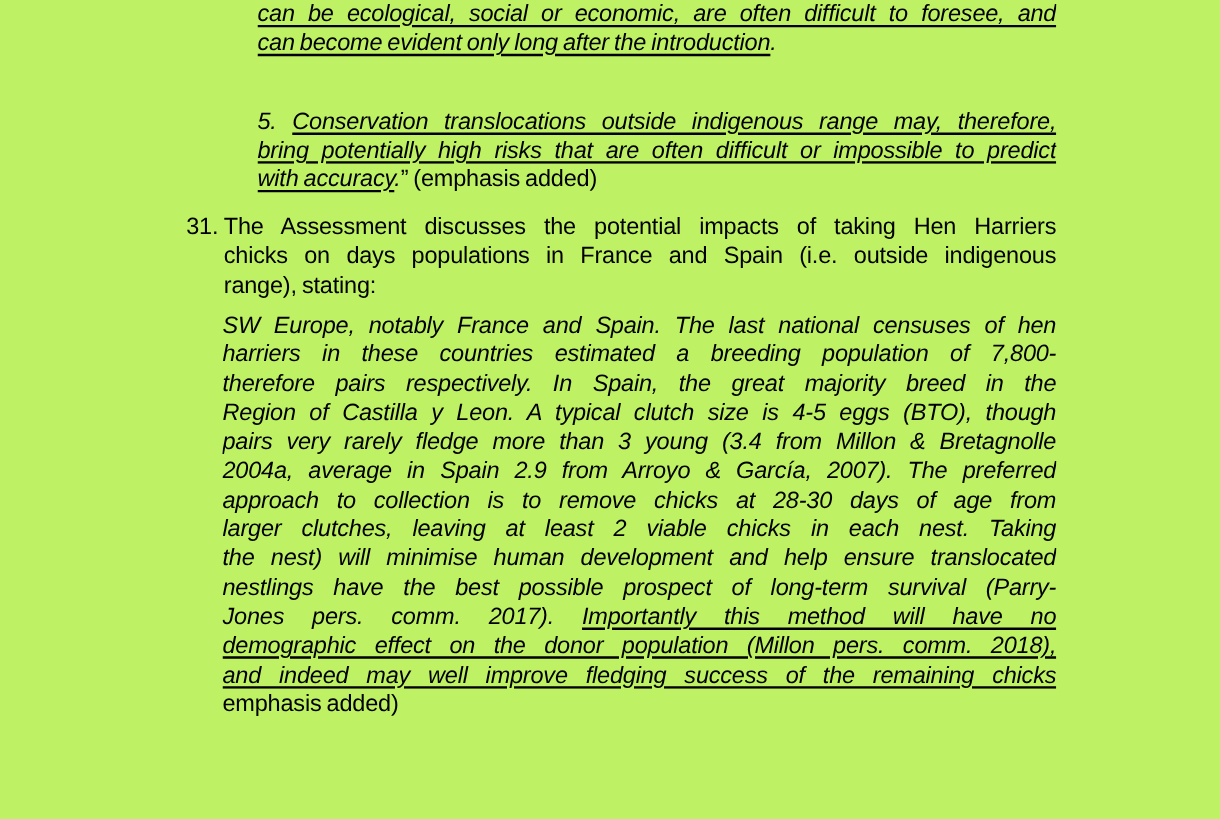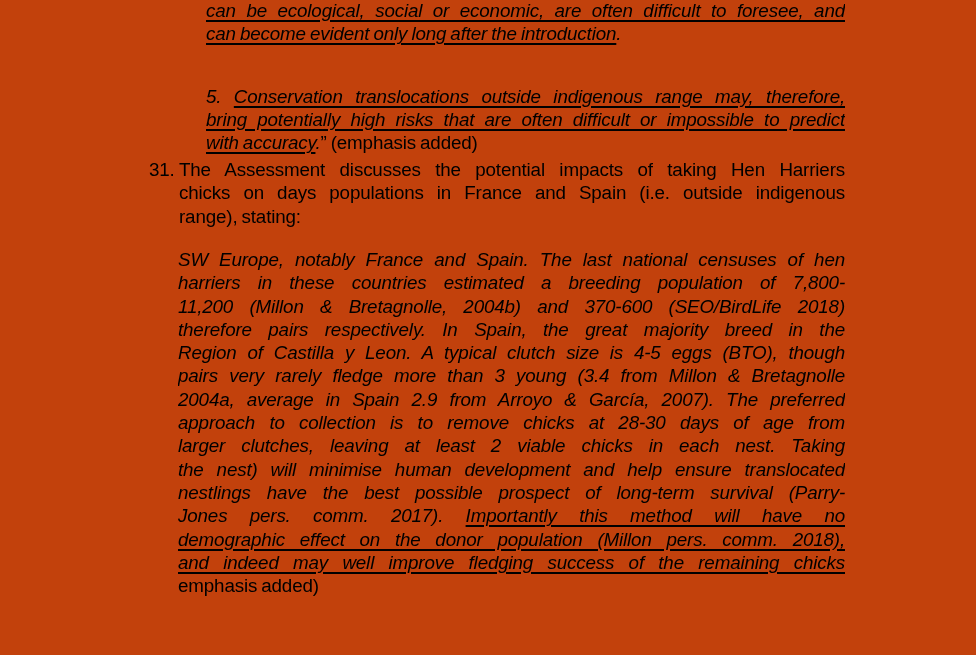--- a/index.html
+++ b/index.html
@@ -1,20 +1,20 @@
 <!DOCTYPE html>
 <html><head>
 <meta charset="utf-8">
 <style>
   html, body { margin: 0; padding: 0; background: #ffffff; }
   .page {
     position: relative;
     width: 976px;
     height: 655px;
-    background: #c2410c;
+    background: #bef264;
     overflow: hidden;
     color: #000000;
     font-family: "Liberation Sans", sans-serif;
     font-size: 18.8px;
     line-height: 23.3px;
     letter-spacing: -0.15px;
     word-spacing: -1px;
   }
   .block { position: absolute; }
   .line {
@@ -29,21 +29,21 @@
     font-style: italic;
     text-decoration: underline;
     text-decoration-thickness: 1.8px;
     text-underline-offset: 2.5px;
   }
   .r  { font-style: normal; }
   .num { display: inline-block; width: 30px; font-style: normal; }
   .ind { padding-left: 30px; }
   #quote-top   { left: 206px; top: -1px;  width: 639px; }
   #quote-top .para2 { margin-top: 39px; }
-  #paragraph31 { left: 149px; top: 158px; width: 696px; }
+  #paragraph31 { left: 149px; top: 169px; width: 696px; }
   #quote-main  { left: 178px; top: 248px; width: 667px; }
 </style>
 </head>
 <body>
 
 <div class="page">
 
   <div class="block" id="quote-top">
     <div class="para1">
       <div class="line"><span class="iu">can be ecological, social or economic, are often difficult to foresee, and</span></div>
@@ -58,21 +58,20 @@
 
   <div class="block" id="paragraph31">
     <div class="line"><span class="num">31.</span><span class="r">The Assessment discusses the potential impacts of taking Hen Harriers</span></div>
     <div class="line ind"><span class="r">chicks on days populations in France and Spain (i.e. outside indigenous</span></div>
     <div class="line ind last"><span class="r">range), stating:</span></div>
   </div>
 
   <div class="block" id="quote-main">
     <div class="line"><span class="i">SW Europe, notably France and Spain. The last national censuses of hen</span></div>
     <div class="line"><span class="i">harriers in these countries estimated a breeding population of 7,800-</span></div>
-    <div class="line"><span class="i">11,200 (Millon &amp; Bretagnolle, 2004b) and 370-600 (SEO/BirdLife 2018)</span></div>
     <div class="line"><span class="i">therefore pairs respectively. In Spain, the great majority breed in the</span></div>
     <div class="line"><span class="i">Region of Castilla y Leon. A typical clutch size is 4-5 eggs (BTO), though</span></div>
     <div class="line"><span class="i">pairs very rarely fledge more than 3 young (3.4 from Millon &amp; Bretagnolle</span></div>
     <div class="line"><span class="i">2004a, average in Spain 2.9 from Arroyo &amp; García, 2007). The preferred</span></div>
     <div class="line"><span class="i">approach to collection is to remove chicks at 28-30 days of age from</span></div>
     <div class="line"><span class="i">larger clutches, leaving at least 2 viable chicks in each nest. Taking</span></div>
     <div class="line"><span class="i">the nest) will minimise human development and help ensure translocated</span></div>
     <div class="line"><span class="i">nestlings have the best possible prospect of long-term survival (Parry-</span></div>
     <div class="line"><span class="i">Jones pers. comm. 2017). </span><span class="iu">Importantly this method will have no</span></div>
     <div class="line"><span class="iu">demographic effect on the donor population (Millon pers. comm. 2018),</span></div>

